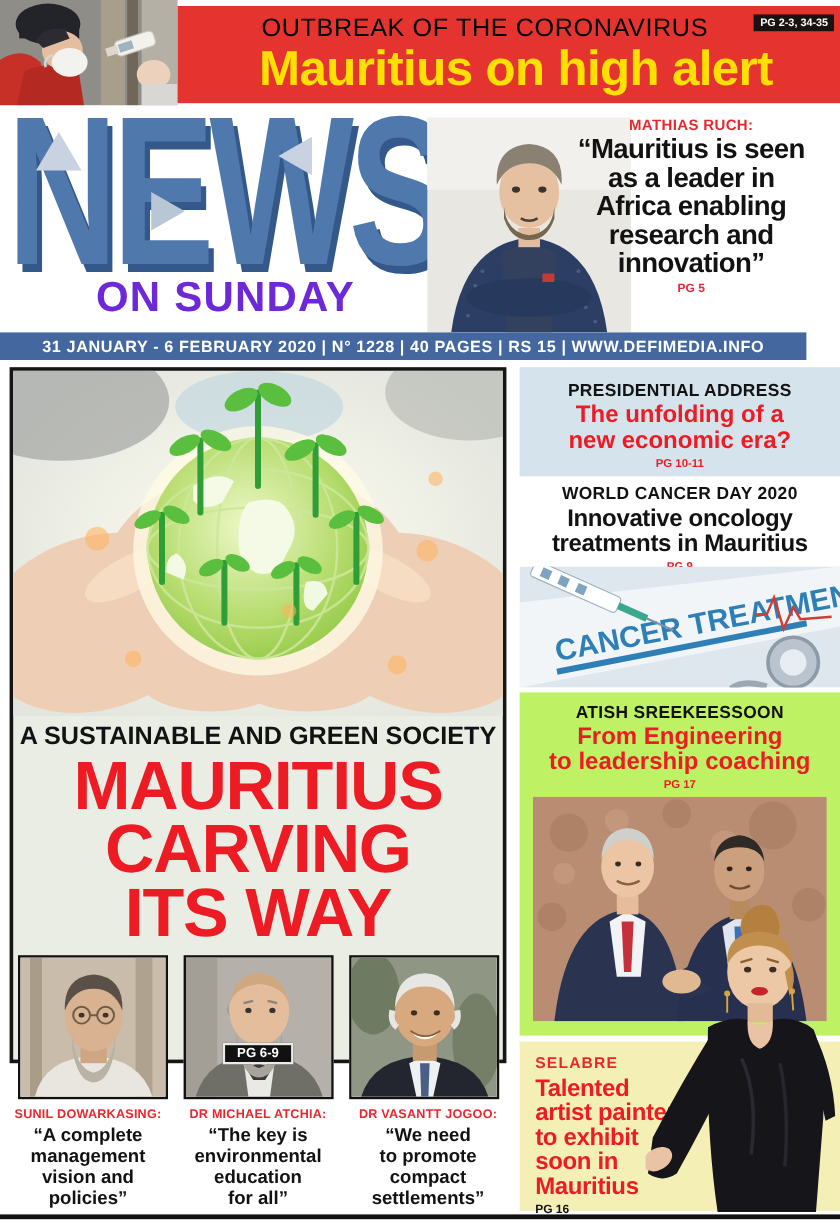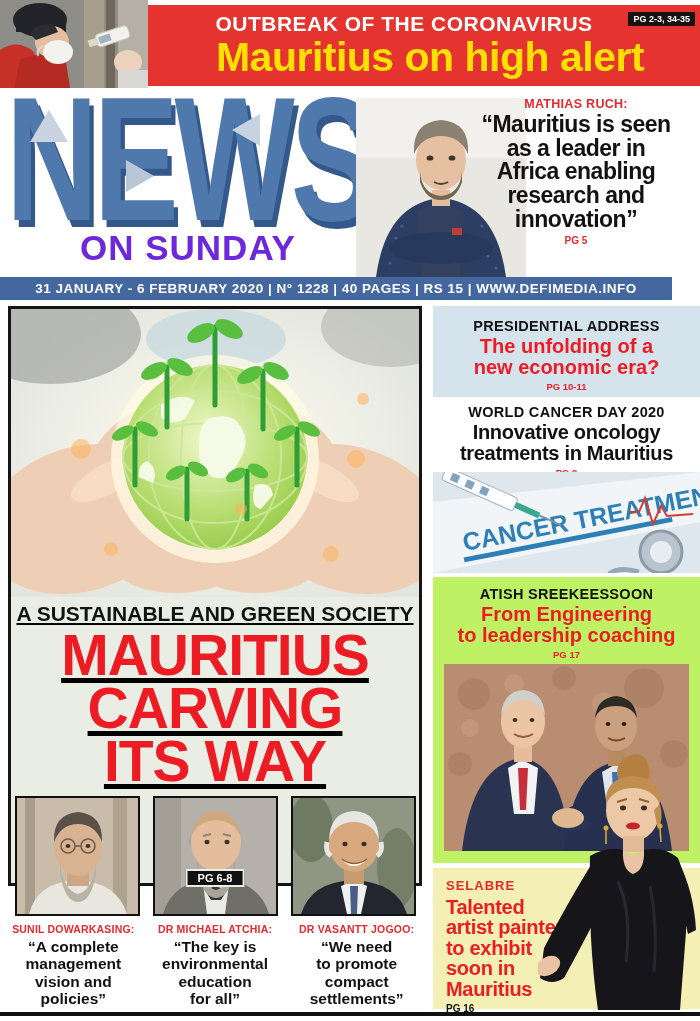--- a/index.html
+++ b/index.html
@@ -5,21 +5,21 @@
   * { margin:0; padding:0; box-sizing:border-box; }
   html,body { background:#ffffff; }
   body { font-family:"Liberation Sans", sans-serif; }
   .page { position:relative; width:700px; height:1021px; background:#ffffff; overflow:hidden; margin:0 auto; }
   .ml { white-space:pre-line; }
 
   
   .top-banner { position:absolute; left:0; top:0; width:700px; height:88px; }
   .corona-img { position:absolute; left:0; top:0; width:148px; height:88px; display:block; }
   .banner-red { position:absolute; left:148px; top:5px; width:552px; height:81px; background:#e5342f; }
-  .banner-kicker { position:absolute; top:7px; left:0; right:40px; text-align:center; color:#ffffff; font-weight:bold; font-size:21px; letter-spacing:.5px; }
+  .banner-kicker { position:absolute; top:7px; left:0; right:40px; text-align:center; color:#000000; font-weight:normal; font-size:21px; letter-spacing:.5px; }
   .banner-headline { position:absolute; top:29px; left:12px; right:0; text-align:center; color:#ffe000; font-weight:bold; font-size:41px; letter-spacing:-.5px; }
   .banner-pageref { position:absolute; top:7px; right:5px; background:#181312; color:#ffffff; font-size:9px; font-weight:bold; padding:2px 5px; }
 
   
   .masthead { position:absolute; left:0; top:88px; width:608px; height:189px; background:#ffffff; }
   .logo-news { position:absolute; left:6px; top:2px; font-size:150px; font-weight:bold; color:#4f79ad; letter-spacing:-5px; line-height:.78; text-shadow:5px 6px 0 #35588b; transform:scale(.85,1.18); transform-origin:0 0; }
   .tri { position:absolute; width:0; height:0; }
   .tri-up { left:30px; top:22px; border-left:19px solid transparent; border-right:19px solid transparent; border-bottom:32px solid #c8d2e0; }
   .tri-right { left:126px; top:72px; border-top:16px solid transparent; border-bottom:16px solid transparent; border-left:28px solid #b9c6d6; }
   .tri-left { left:232px; top:26px; border-top:16px solid transparent; border-bottom:16px solid transparent; border-right:28px solid #c8d2e0; }
@@ -27,21 +27,21 @@
   .mathias-img { position:absolute; left:356px; top:10px; width:170px; height:179px; display:block; }
   .interview { position:absolute; left:452px; top:9px; width:248px; text-align:center; }
   .int-kicker { color:#e8282e; font-weight:bold; font-size:12.5px; letter-spacing:.3px; }
   .int-quote { color:#121212; font-weight:bold; font-size:23px; line-height:1.03; letter-spacing:-.5px; margin-top:2px; }
   .int-page { color:#e8282e; font-weight:bold; font-size:10px; margin-top:4px; }
 
   
   .info-bar { position:absolute; left:0; top:277px; width:672px; height:23px; background:#44679f; color:#ffffff; font-weight:bold; font-size:13.5px; line-height:23px; text-align:center; letter-spacing:.5px; }
 
   
-  .lead-box { position:absolute; left:8px; top:306px; width:414px; height:580px; background:#e9ede4; border:3px solid #151515;text-decoration:underline; }
+  .lead-box { position:absolute; left:8px; top:306px; width:414px; height:580px; background:#e9ede4; border:3px solid #151515; }
   .hands-img { display:block; width:408px; height:288px; }
   .lead-kicker { text-align:center; font-weight:bold; font-size:21px; color:#121212; margin-top:5px; }
   .lead-headline { text-align:center; font-weight:bold; font-size:57px; color:#ed1c24; line-height:.93; letter-spacing:-1px; margin-top:3px; }
   .portraits { position:absolute; left:0; top:487px; width:100%; display:flex; justify-content:center; gap:13px; }
   .portrait { width:125px; height:120px; border:2px solid #111; background:#fff; }
   .portrait svg { display:block; width:121px; height:116px; }
   .captions { position:absolute; left:0; top:614px; width:100%; display:flex; justify-content:center; gap:17px; }
   .cap { width:129px; text-align:center; }
   .cap-name { color:#e8282e; font-weight:bold; font-size:10.5px; letter-spacing:.2px; }
   .cap-quote { color:#121212; font-weight:bold; font-size:15.5px; line-height:1.12; margin-top:3px; }
@@ -302,21 +302,21 @@
       </div>
       <div class="cap">
         <div class="cap-name">DR VASANTT JOGOO:</div>
         <div class="cap-quote ml">“We need
 to promote
 compact
 settlements”</div>
       </div>
     </div>
 
-    <div class="lead-page">PG 6-8</div>
+    <div class="lead-page">PG 6-9</div>
   </div>
 
   <div class="sb sb-presidential">
     <div class="sb-kicker">PRESIDENTIAL ADDRESS</div>
     <div class="sb-title-red ml">The unfolding of a
 new economic era?</div>
     <div class="sb-page-red">PG 10-11</div>
   </div>
 
   <div class="sb sb-cancer">

